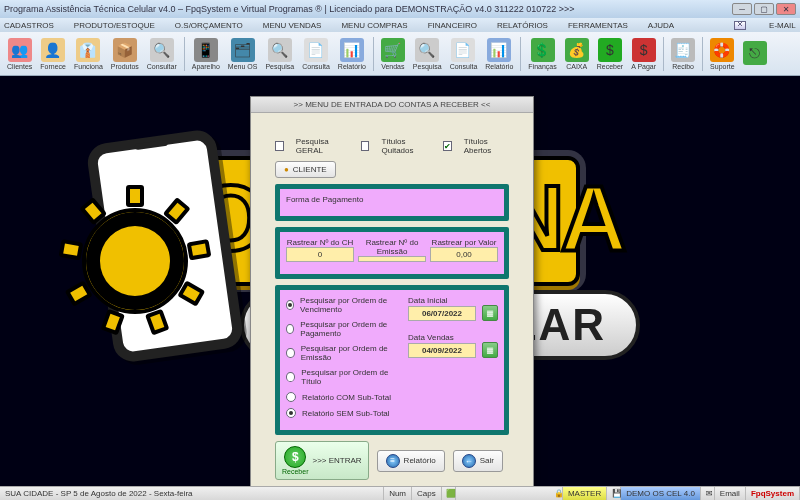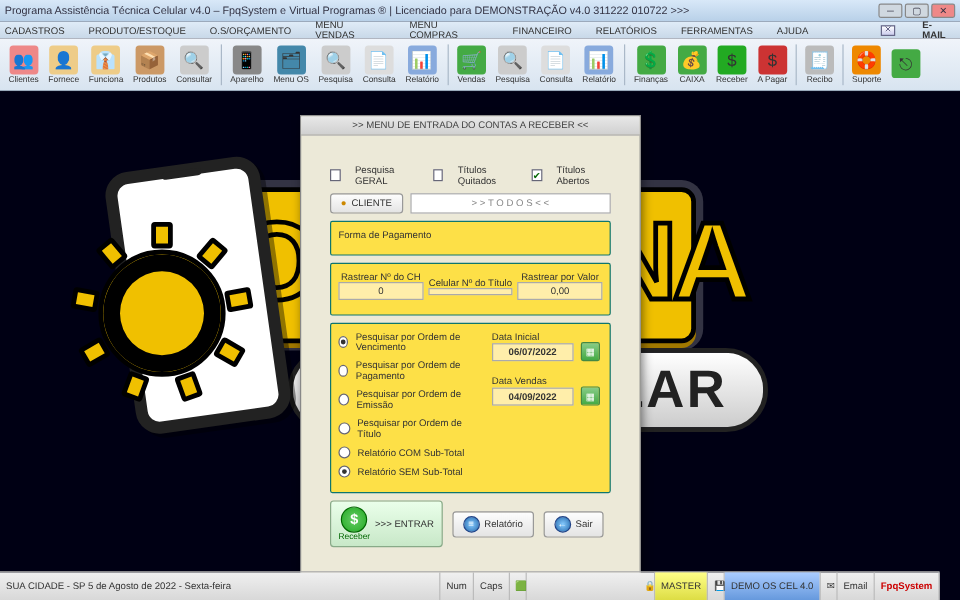--- a/index.html
+++ b/index.html
@@ -34,31 +34,31 @@
 .gear-body { position:absolute; inset:12px; background:#f0c000; border:4px solid #000; border-radius:50%; box-shadow: inset 0 0 0 14px #000, inset 0 0 0 26px #f0c000;}
 .tooth { position:absolute; left:50%; top:50%; width:18px; height:22px; background:#f0c000; border:4px solid #000; margin-left:-9px; margin-top:-76px; transform-origin: 9px 76px; border-radius: 3px;}
 
 .dialog { position: absolute; left: 250px; top: 20px; width: 284px; background: #ece9d8; border: 1px solid #888; box-shadow: 2px 2px 8px #0008; }
 .dlg-title { height: 16px; background: linear-gradient(#e8e8e8,#d0d0d0); font-size: 8px; display: flex; align-items: center; justify-content: center; color: #444; border-bottom: 1px solid #aaa;}
 .dlg-body { padding: 24px; font-size: 8px; color: #333; }
 .row { display: flex; align-items: center; gap: 6px; margin-bottom: 6px; }
 .chk { width: 10px; height: 10px; border: 1px solid #667; background: #fff; display: inline-flex; align-items:center; justify-content:center; font-size:8px; color:#060;}
 .btn { background: linear-gradient(#fdfdfd,#e4e4e4); border: 1px solid #999; border-radius: 3px; padding: 3px 8px; font-size: 8px; cursor: pointer; display:inline-flex; align-items:center; gap:4px;}
 .field { flex:1; border:1px solid #aaa; background:#fff; padding: 3px 4px; font-size:8px; color:#888; text-align:center;}
-.group { border: 1px solid #0f766e; border-radius: 2px; padding: 6px; margin-bottom: 6px; background:#fde047;}
+.group { border: 5px solid #0f766e; border-radius: 2px; padding: 6px; margin-bottom: 6px; background:#f0abfc;}
 .num { width: 60px; border:1px solid #aaa; background:#ffeeaa; padding:2px; font-size:8px; text-align:center;}
 .radio { width:10px; height:10px; border:1px solid #667; border-radius:50%; background:#fff; display:inline-flex; align-items:center; justify-content:center;}
 .radio.on::after { content:''; width:4px; height:4px; background:#333; border-radius:50%;}
 .date { width: 68px; border:1px solid #aaa; background:#ffeeaa; padding:2px; font-size:8px; text-align:center; font-weight:bold;}
 .calbtn { width:16px; height:16px; background: linear-gradient(#8c8,#4a4); border:1px solid #484; border-radius:2px; display:flex; align-items:center; justify-content:center; color:#fff; font-size:8px;}
 .big-entrar { border:1px solid #8a8; background: linear-gradient(#eaffea,#c8e8c8); padding: 4px 6px; border-radius:3px; display:flex; align-items:center; gap:4px; font-size:8px;}
 .money-ico { width:22px; height:22px; background:radial-gradient(#6c6,#2a2); border-radius:50%; border:1px solid #060; display:flex; align-items:center; justify-content:center; color:#fff; font-weight:bold; font-size:12px;}
 .blu { width:14px; height:14px; background:radial-gradient(#8cf,#26a); border-radius:50%; border:1px solid #248; display:inline-flex; align-items:center; justify-content:center; color:#fff; font-size:8px;}
 
-.statusbar { position:absolute; bottom:0; left:0; right:17px; height:24px; background: linear-gradient(#f0f0f0,#d8d8d8); display:flex; align-items:center; font-size:8px; color:#333; border-top:1px solid #aaa;}
+.statusbar { position:absolute; bottom:0; left:0; right:0; height:14px; background: linear-gradient(#f0f0f0,#d8d8d8); display:flex; align-items:center; font-size:8px; color:#333; border-top:1px solid #aaa;}
 .statusbar .cell { padding: 0 5px; border-right: 1px solid #bbb; height: 100%; display:flex; align-items:center;}
 .st-green { background: linear-gradient(#8e8,#4c4); color:#030;margin-top:48px;}
 .st-yellow { background: linear-gradient(#ff8,#dd4);}
 .st-blue { background: linear-gradient(#acf,#69d);}
 .st-red { color:#c00; font-weight:bold;}
 </style>
 </head>
 <body>
 
 <div class="titlebar">
@@ -74,21 +74,21 @@
   <span>PRODUTO/ESTOQUE</span>
   <span>O.S/ORÇAMENTO</span>
   <span>MENU VENDAS</span>
   <span>MENU COMPRAS</span>
   <span>FINANCEIRO</span>
   <span>RELATÓRIOS</span>
   <span>FERRAMENTAS</span>
   <span>AJUDA</span>
   <span style="flex:0 0 20px"></span>
   <span class="mail-icon"></span>
-  <span style="font-weight:bold">E-MAIL</span>
+  <span style="font-weight:normal">E-MAIL</span>
 </div>
 
 <div class="toolbar" id="toolbar">
     <div class="tbitem">
       <div class="tbicon" style="background:#e88">👥</div>
       <span>Clientes</span>
     </div>
     <div class="tbitem">
       <div class="tbicon" style="background:#ec8">👤</div>
       <span>Fornece</span>
@@ -208,35 +208,34 @@
         <span class="chk"></span>
           <span>Títulos Quitados</span>
         <span class="chk">✔</span>
           <span>Títulos Abertos</span>
       </div>
       <div class="row">
         <div class="btn">
             <span style="color:#c80">●</span>
             <span>CLIENTE</span>
           </div>
-        <div class="field">&gt; &gt; T O D O S &lt; &lt;</div>
       </div>
       <div class="group">
         <div class="row">
           <span>Forma de Pagamento</span>
         </div>
       </div>
       <div class="group">
         <div class="row" style="gap:4px">
           <div style="flex:1;text-align:center">
               <div>Rastrear Nº do CH</div>
               <div class="num" style="width:100%">0</div>
             </div>
           <div style="flex:1;text-align:center">
-              <div>Celular Nº do Título</div>
+              <div>Rastrear Nº do Emissão</div>
               <div class="num" style="width:100%"></div>
             </div>
           <div style="flex:1;text-align:center">
               <div>Rastrear por Valor</div>
               <div class="num" style="width:100%;">0,00</div>
             </div>
         </div>
       </div>
       <div class="group" style="display:flex;gap:8px">
         <div style="flex:1.3">

